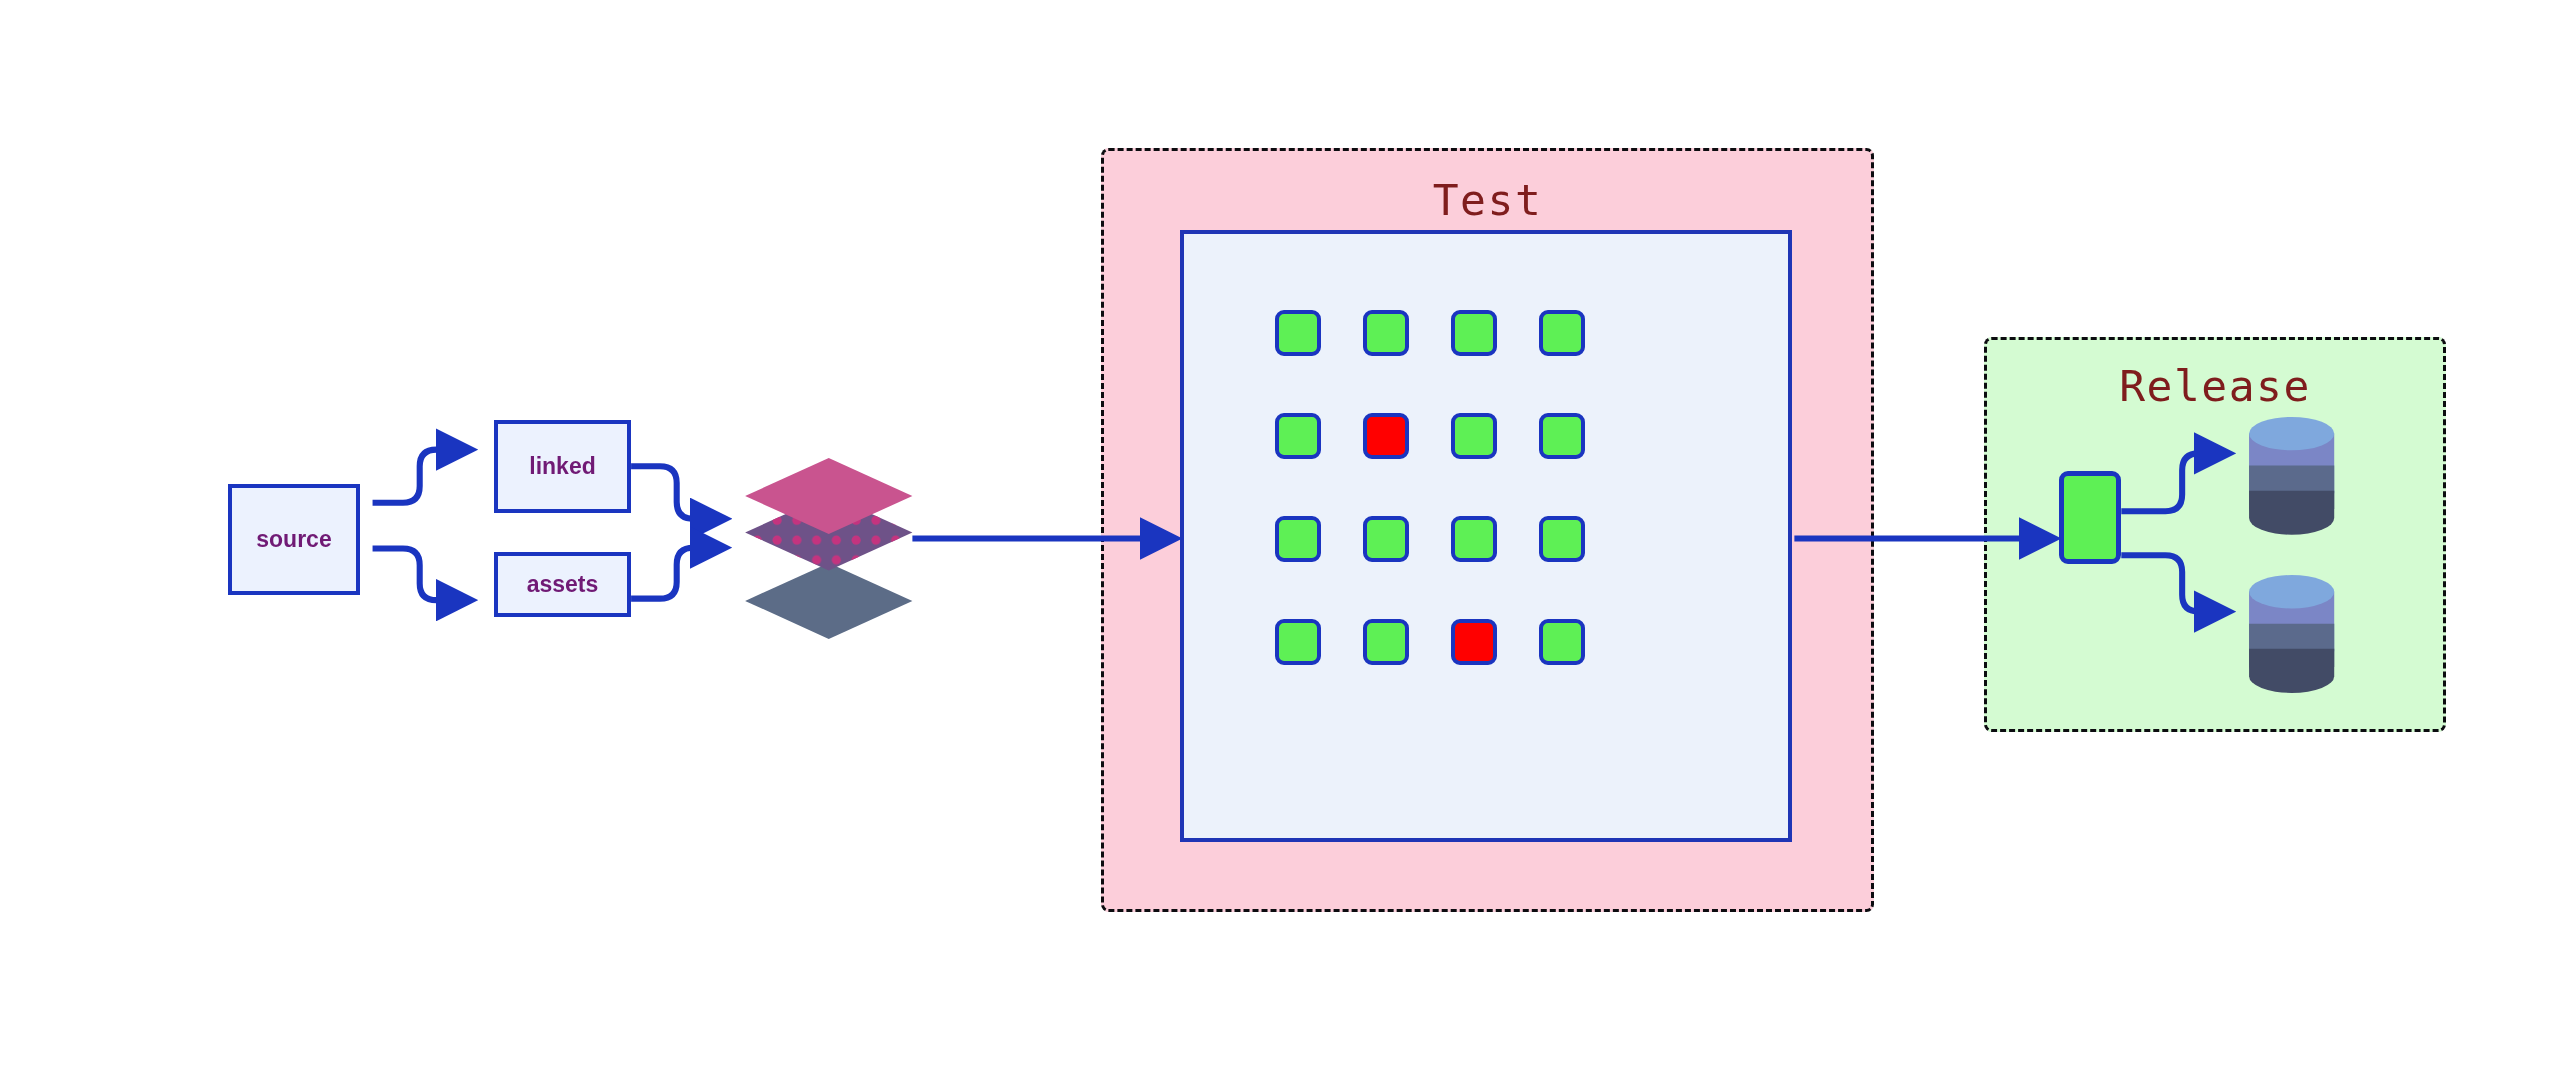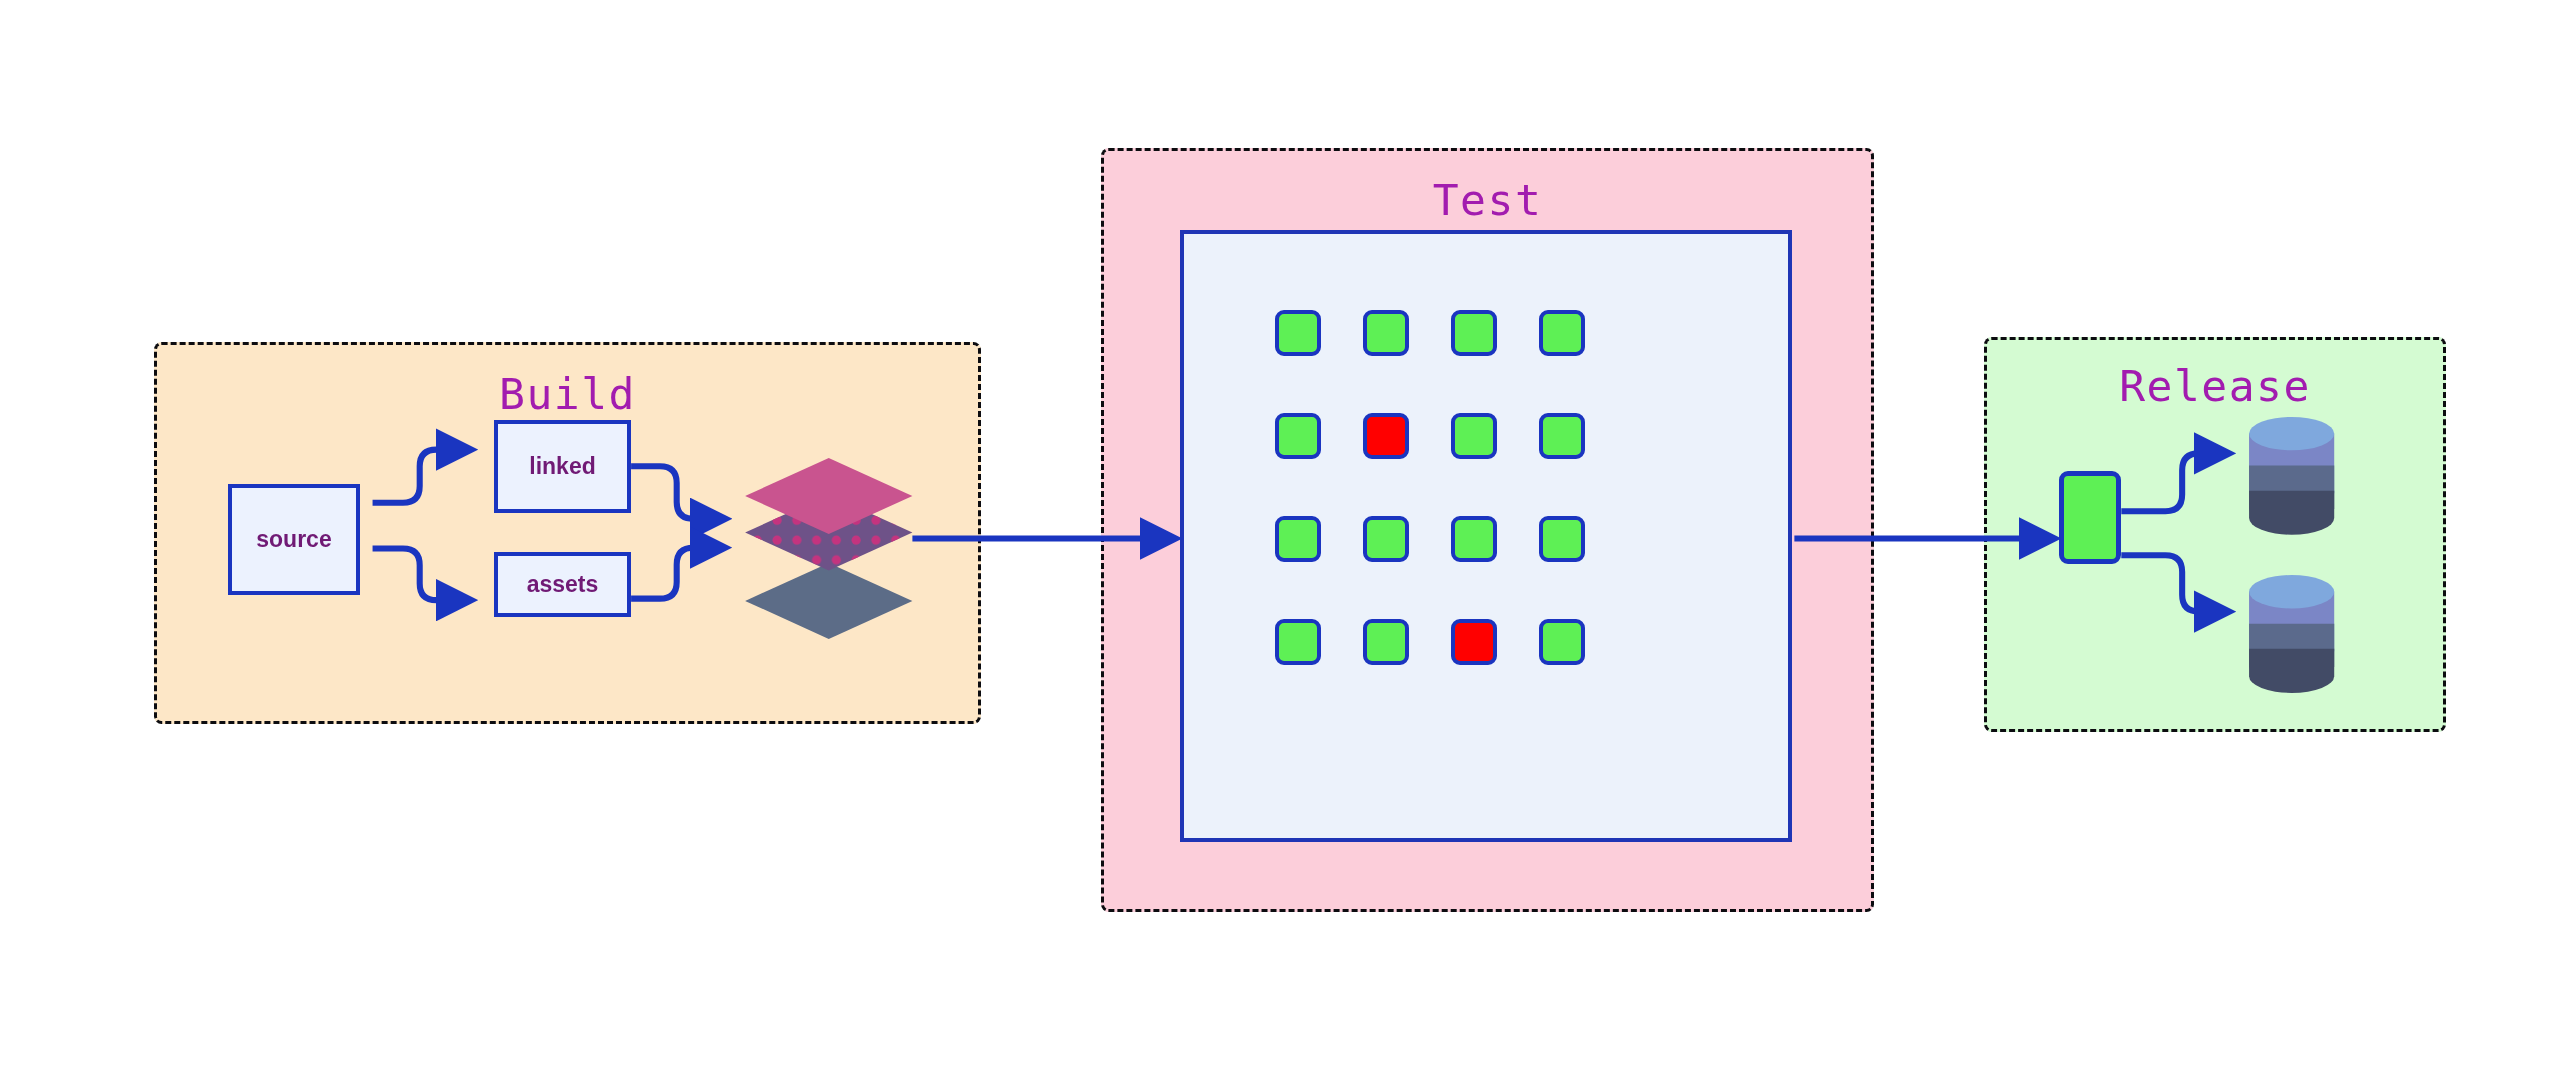--- a/index.html
+++ b/index.html
@@ -18,21 +18,21 @@
     border-radius:7.6px;
     box-sizing:border-box;
   }
   .cluster-title{
     position:absolute;
     left:0;right:0;
     text-align:center;
     font-family:"DejaVu Sans Mono", monospace;
     font-size:43px;
     letter-spacing:1.5px;
-    color:#a21caf;
+    color:#7f1d1d;
     white-space:nowrap;
   }
 
   #cluster-build{left:154px;top:342px;width:827px;height:382px;background:#FDE7C7;}
   #cluster-build .cluster-title{top:24px;}
   #cluster-test{left:1101px;top:148px;width:773px;height:764px;background:#FCCEDA;}
   #cluster-test .cluster-title{top:24px;}
   #cluster-release{left:1984px;top:337px;width:462px;height:395px;background:#D4FBD2;}
   #cluster-release .cluster-title{top:21px;}
 
@@ -89,23 +89,20 @@
   }
 
   
   svg.overlay{position:absolute;left:0;top:0;width:2576px;height:1068px;pointer-events:none;}
 </style>
 </head>
 <body>
 
 <div id="stage">
 
-  <div class="cluster" id="cluster-build">
-    <div class="cluster-title">Build</div>
-  </div>
 
   <div class="node-box" id="node-source">
     <span>source</span>
   </div>
   <div class="node-box" id="node-linked">
     <span>linked</span>
   </div>
   <div class="node-box" id="node-assets">
     <span>assets</span>
   </div>

